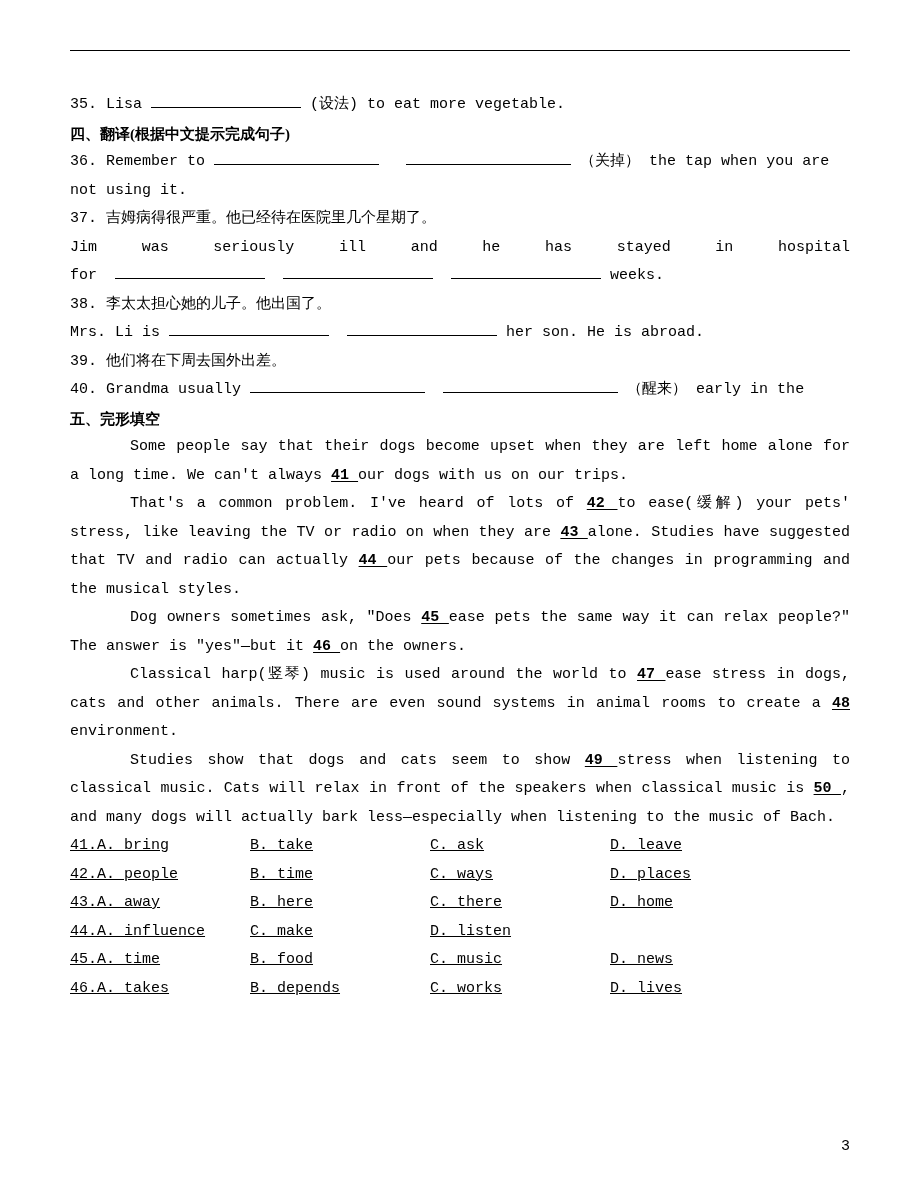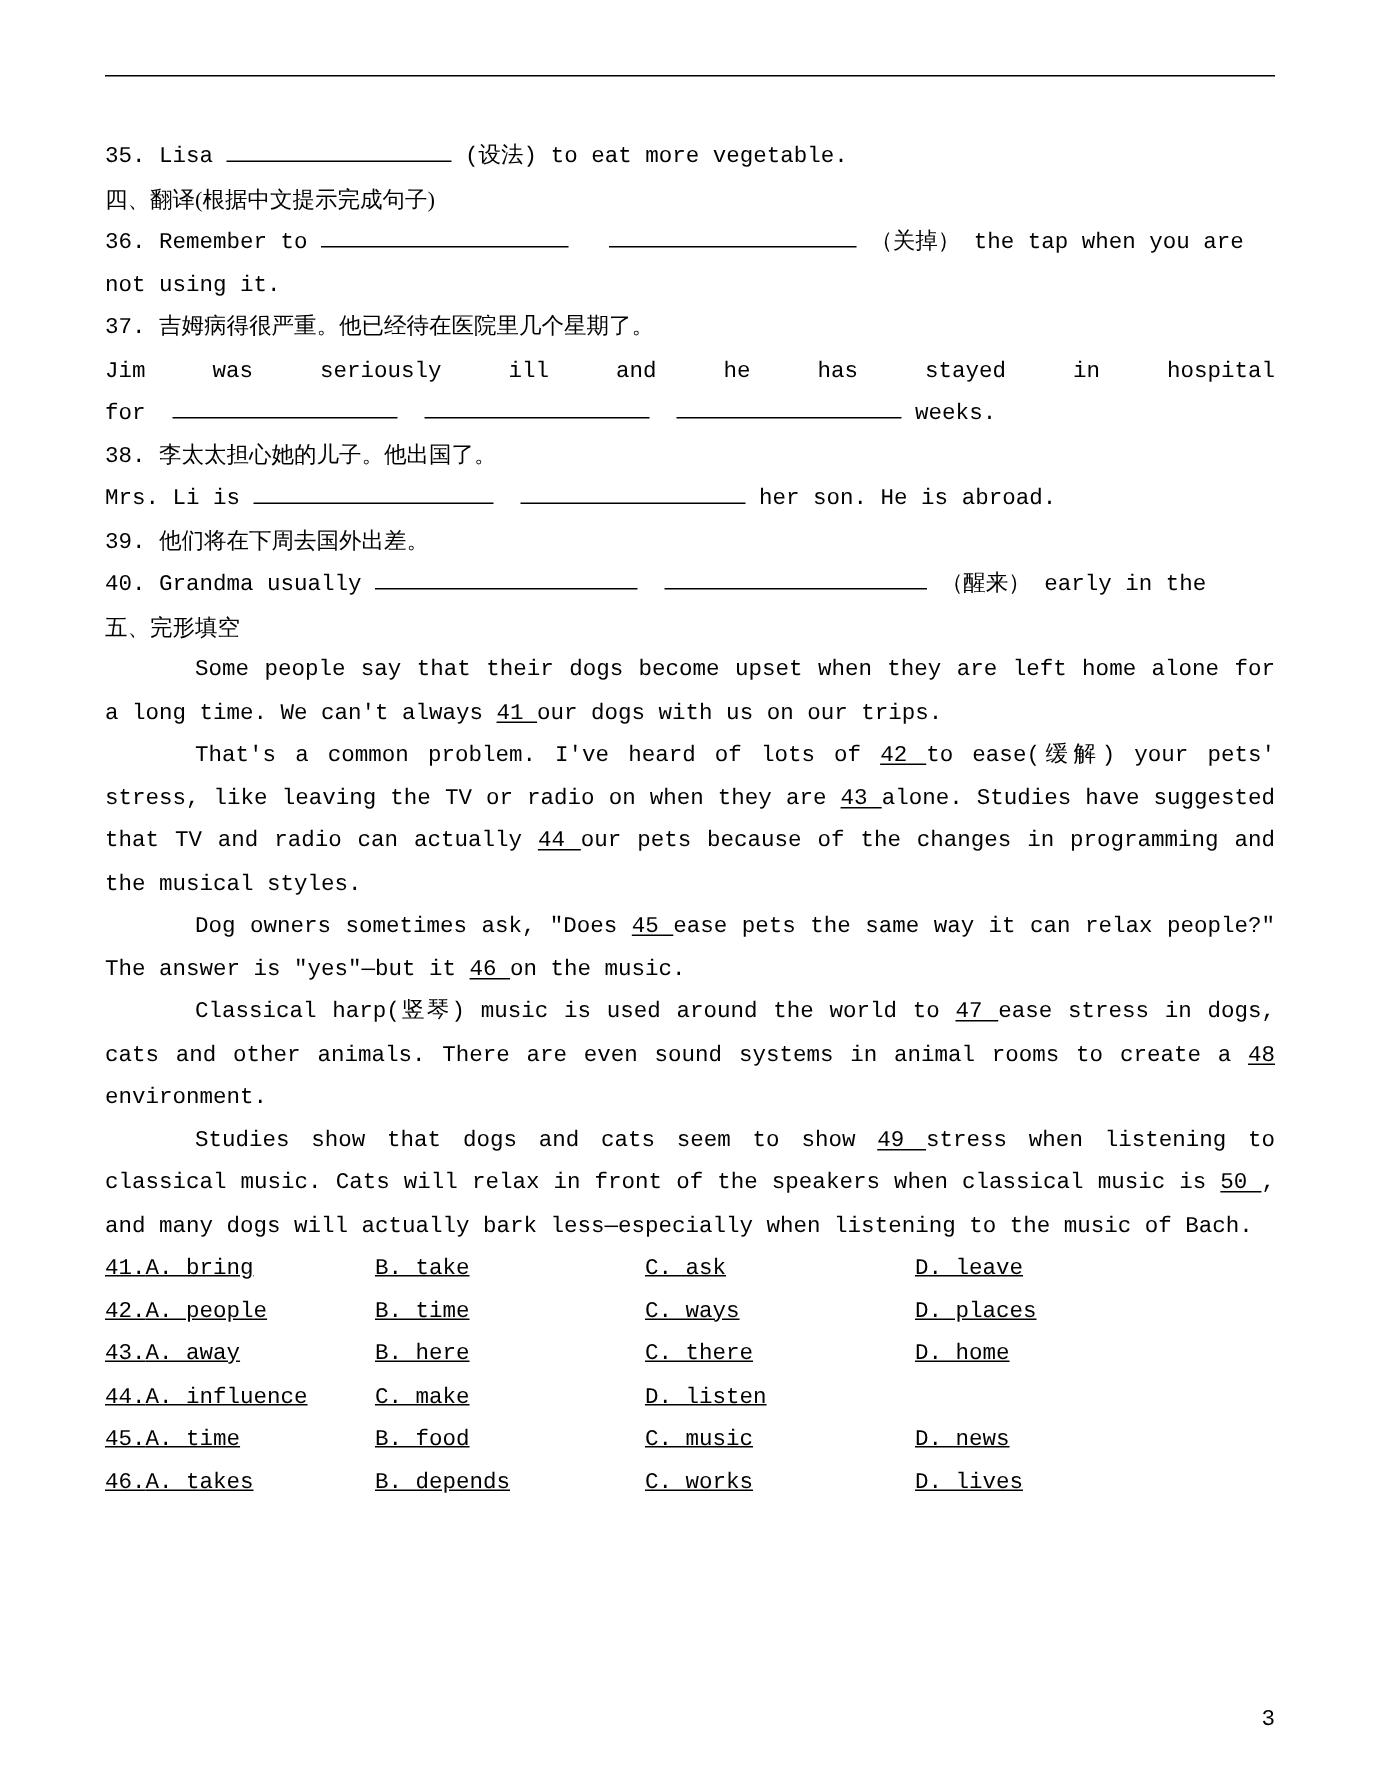--- a/index.html
+++ b/index.html
@@ -20,36 +20,37 @@
   }
   .rule-top {
     border-top: 1px solid #000;
     margin: 0 0 40px 0;
   }
   .mono {
     font-family: "Courier New", Courier, monospace;
     font-size: 15px;
   }
   .bold {
-    font-weight: normal;
+    font-weight: bold;
   }
   .para {
     text-align: justify;
     text-justify: inter-word;
     margin: 0;
   }
   .blank {
     display: inline-block;
     border-bottom: 1px solid #000;
     vertical-align: baseline;
     height: 1em;
   }
   .blank-num {
     text-decoration: underline;
     text-underline-offset: 2px;
+    font-weight: bold;
   }
   .indent {
     text-indent: 4em;
   }
   .opt-row {
     display: flex;
     margin: 0;
     text-decoration: underline;
   }
   .opt-col1 { width: 180px; }
@@ -130,21 +131,21 @@
 
   <p class="para mono indent" style="text-align:justify">
     <span>Some people say that their dogs become upset when they are left home alone for a long time. We can't always </span><span class="blank-num">   41    </span><span> our dogs with us on our trips.</span>
   </p>
 
   <p class="para mono indent" style="text-align:justify">
     <span>That's a common problem. I've heard of lots of </span><span class="blank-num">   42    </span><span> to ease(缓解) your  pets'  stress,  like  leaving  the  TV  or  radio  on  when  they  are </span><span class="blank-num">43       </span><span>  alone.  Studies  have  suggested  that  TV  and  radio  can  actually </span><span class="blank-num">44     </span><span> our pets because of the changes in programming and the musical styles.</span>
   </p>
 
   <p class="para mono indent" style="text-align:justify">
-    <span>Dog owners sometimes ask, "Does </span><span class="blank-num">   45    </span><span> ease pets the same way it can relax people?" The answer is "yes"—but it </span><span class="blank-num">   46    </span><span> on the music.</span>
+    <span>Dog owners sometimes ask, "Does </span><span class="blank-num">   45    </span><span> ease pets the same way it can relax people?" The answer is "yes"—but it </span><span class="blank-num">   46    </span><span> on the owners.</span>
   </p>
 
   <p class="para mono indent" style="text-align:justify">
     <span>Classical harp(竖琴) music is used around the world to </span><span class="blank-num">    47     </span><span> ease stress in dogs, cats and other animals. There are even sound systems in animal rooms to create a </span><span class="blank-num">   48    </span><span> environment.</span>
   </p>
 
   <p class="para mono indent" style="text-align:justify">
     <span>Studies show that dogs and cats seem to show </span><span class="blank-num">    49     </span><span> stress when listening to classical music. Cats will relax in front of the speakers when classical music is </span><span class="blank-num">   50    </span><span>, and many dogs will actually bark less—especially when listening to the music of Bach.</span>
   </p>
 

